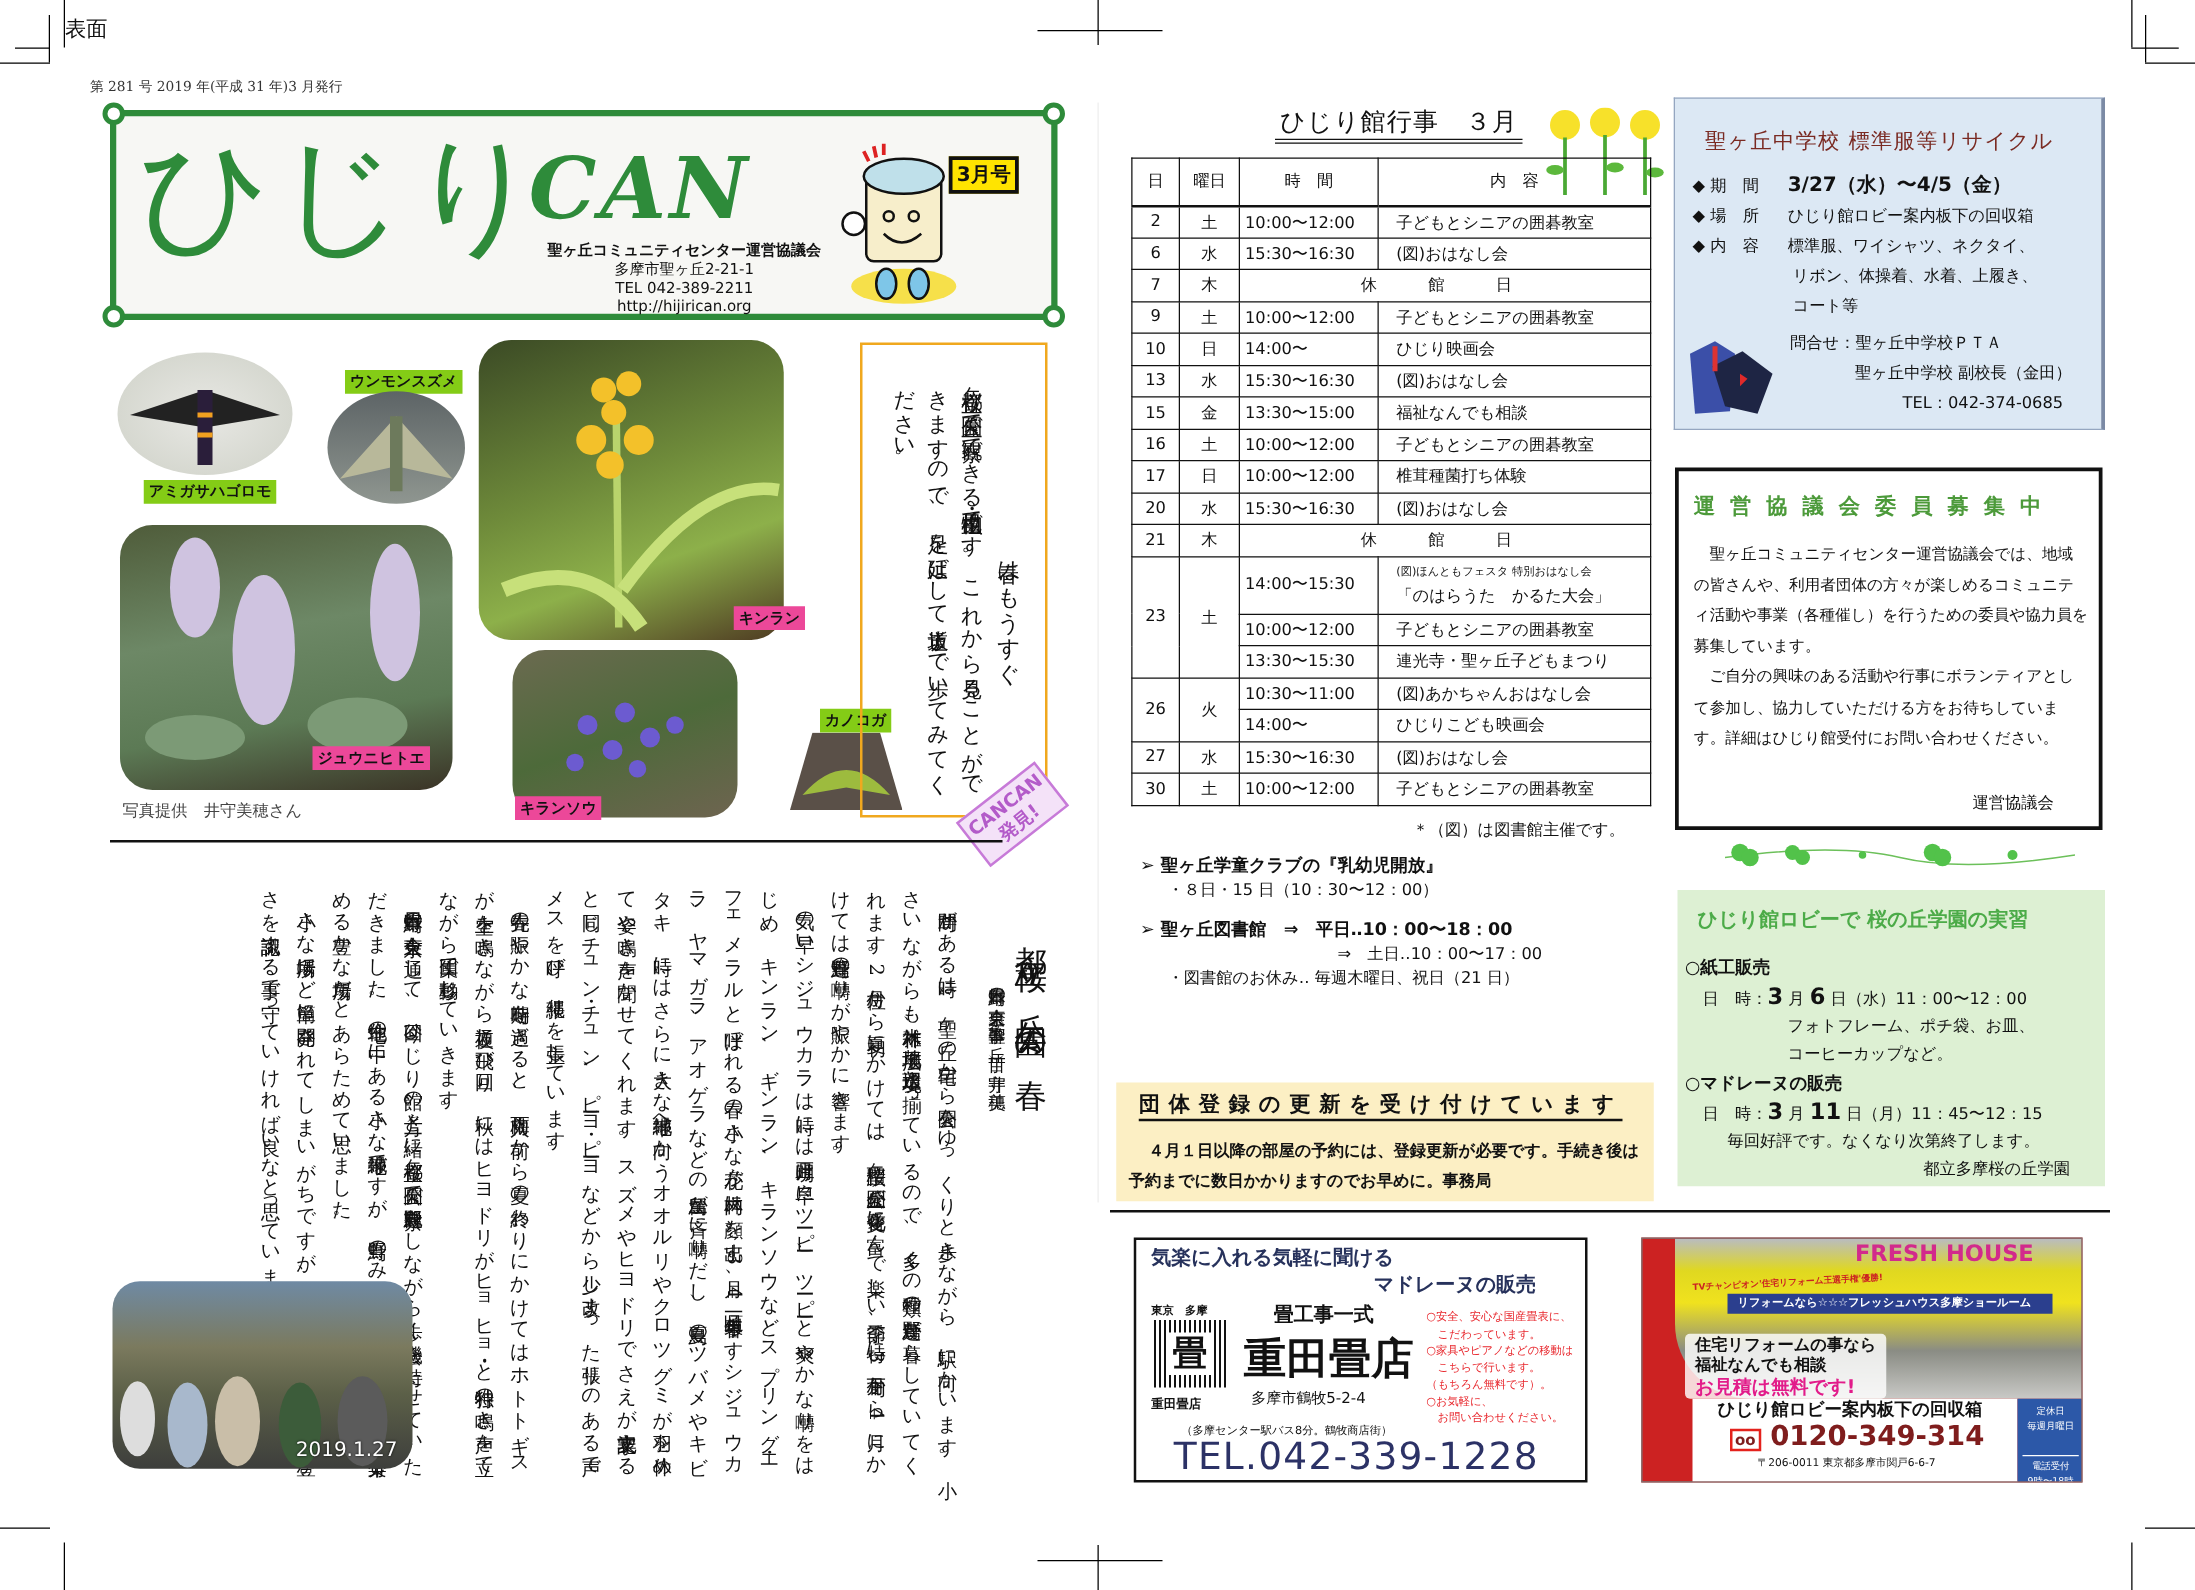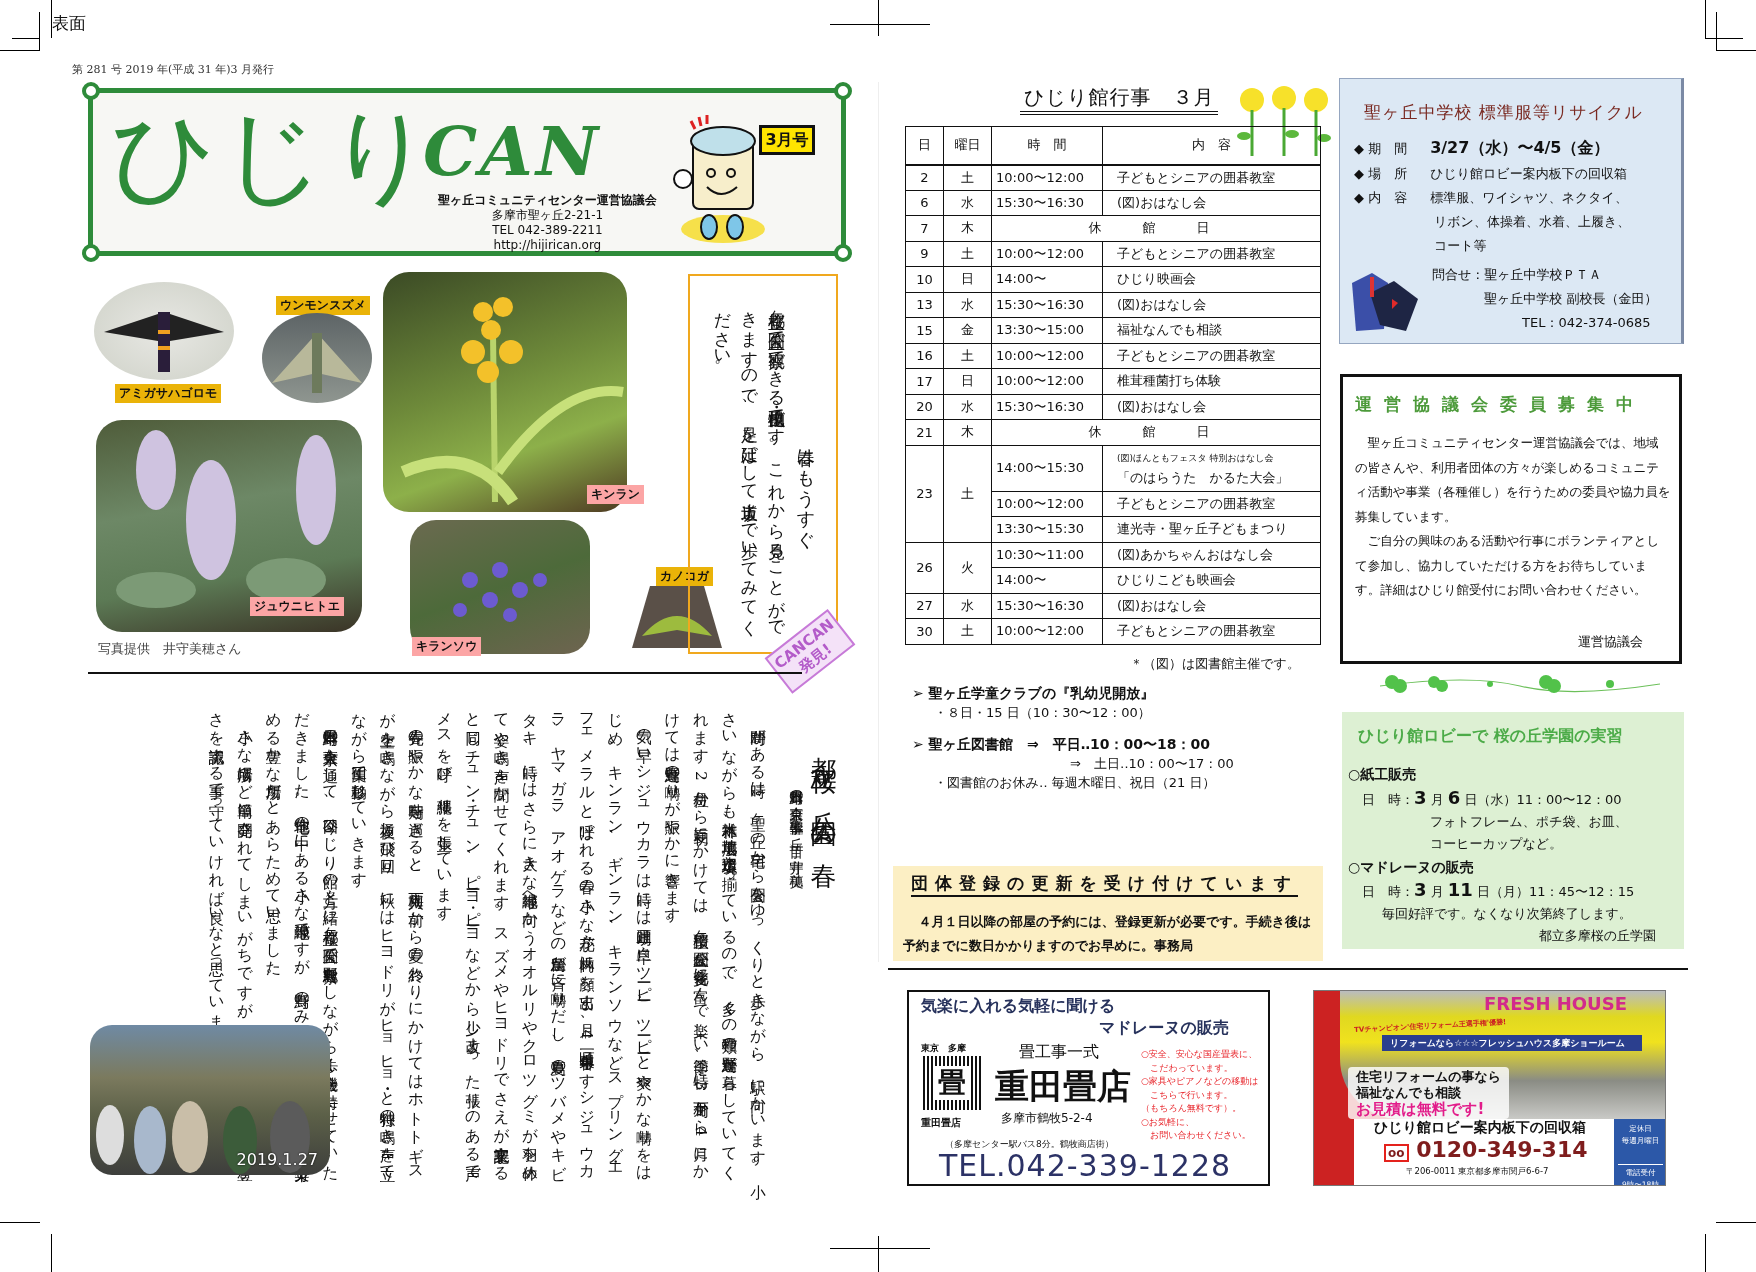--- a/index.html
+++ b/index.html
@@ -19,22 +19,22 @@
   #mast-info { position: absolute; left: 345px; top: 100px; font-size: 12px; line-height: 15px; text-align: center; }
   #mast-info .org { font-weight: bold; font-size: 12px; }
   #mascot { position: absolute; left: 570px; top: 18px; width: 120px; height: 135px; }
   #issue-badge { position: absolute; left: 666px; top: 32px; width: 56px; height: 30px; background: #ffe400; border: 3px solid #111; font-weight: bold; font-size: 16px; text-align: center; line-height: 24px; }
 
   
   .photo { position: absolute; overflow: hidden; }
   .oval { border-radius: 50%; }
   .rounded { border-radius: 26px; }
   .tag { position: absolute; font-size: 12px; font-weight: bold; padding: 1px 4px; color: #111; white-space: nowrap; }
-  .tag.green { background: #eab308; }
-  .tag.yellow { background: #fca5a5; }
+  .tag.green { background: #84cc16; }
+  .tag.yellow { background: #ec4899; }
 
   
   #spring-box { left: 688px; top: 274px; width: 150px; height: 380px; border: 2px solid #f0a81e; }
   .vtext { writing-mode: vertical-rl; font-family: "DejaVu Serif", serif; }
   #spring-title { position: absolute; right: 18px; top: 160px; font-size: 18px; }
   #spring-body { position: absolute; right: 46px; top: 24px; font-size: 17px; line-height: 27px; height: 330px; }
 
   #photo-credit { left: 98px; top: 640px; font-size: 13px; color: #444; font-family: "DejaVu Serif", serif; }
   #left-divider { left: 88px; top: 672px; width: 714px; height: 2px; background: #111; }
 
@@ -485,21 +485,21 @@
 </div>
 
 <div id="tatami-ad" class="abs">
   <div class="abs" style="left:12px;top:4px;font-size:16px;font-weight:bold;color:#27325c;">気楽に入れる気軽に聞ける</div>
   <div class="abs" style="left:190px;top:26px;font-size:16px;font-weight:bold;color:#27325c;">マドレーヌの販売</div>
   <div class="abs" style="left:12px;top:50px;font-size:9px;font-weight:bold;">東京　多摩</div>
   <div class="abs" style="left:14px;top:64px;width:58px;height:54px;background:repeating-linear-gradient(90deg,#111 0 2px,#fff 2px 4px);">
     <div style="position:absolute;left:12px;top:10px;width:34px;height:34px;background:#fff;font-size:28px;line-height:34px;text-align:center;font-weight:bold;">畳</div>
   </div>
   <div class="abs" style="left:12px;top:124px;font-size:10px;font-weight:bold;">重田畳店</div>
-  <div class="abs" style="left:110px;top:50px;font-size:16px;font-weight:normal;font-family:'DejaVu Serif',serif;">畳工事一式</div>
+  <div class="abs" style="left:110px;top:50px;font-size:16px;font-weight:bold;font-family:'DejaVu Serif',serif;">畳工事一式</div>
   <div class="abs" style="left:86px;top:72px;font-size:34px;font-weight:bold;">重田畳店</div>
   <div class="abs" style="left:92px;top:118px;font-size:12px;">多摩市鶴牧5-2-4</div>
   <div class="abs" style="left:36px;top:146px;font-size:9px;">（多摩センター駅バス8分。鶴牧商店街）</div>
   <div class="abs" style="left:232px;top:56px;font-size:9px;line-height:13.5px;color:#e8262c;">
     <div>○安全、安心な国産畳表に、</div>
     <div>　こだわっています。</div>
     <div>○家具やピアノなどの移動は</div>
     <div>　こちらで行います。</div>
     <div>（もちろん無料です）。</div>
     <div>○お気軽に、</div>

